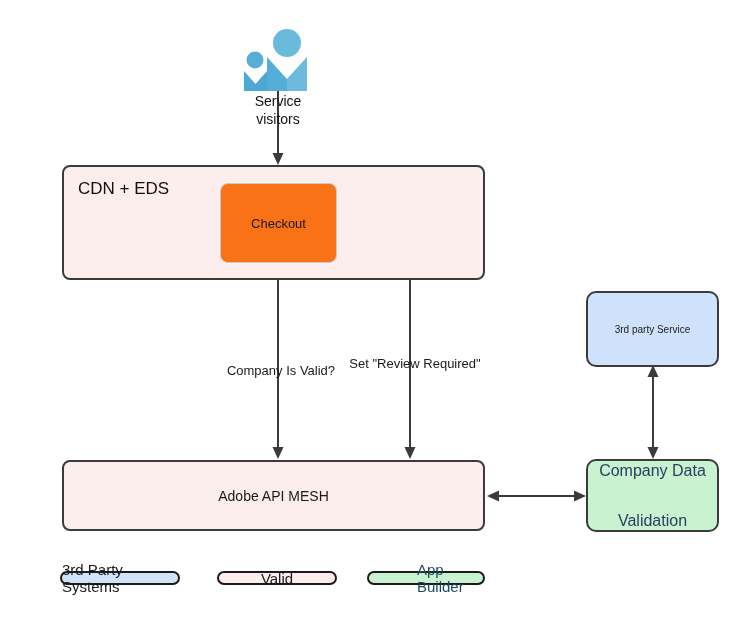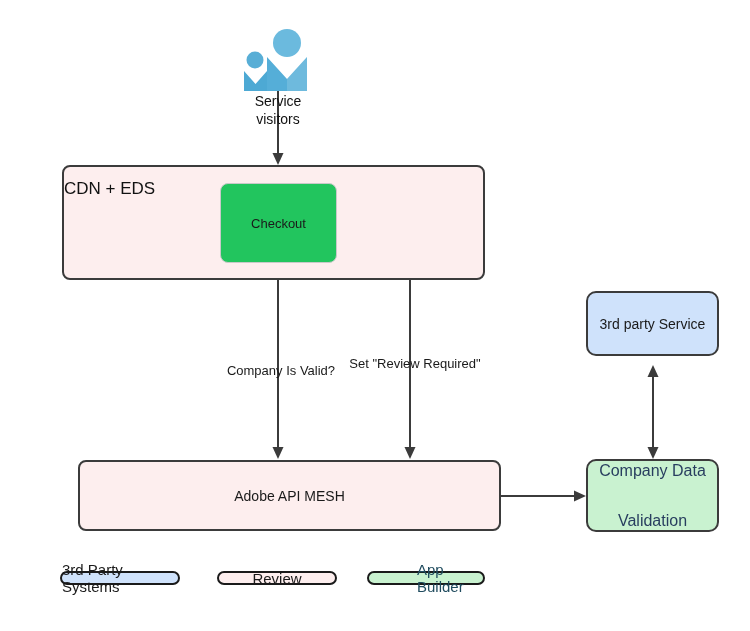--- a/index.html
+++ b/index.html
@@ -21,39 +21,38 @@
     border-radius: 8px;
     display: flex;
     align-items: center;
     justify-content: center;
   }
   .cdn {
     left: 62px; top: 165px; width: 423px; height: 115px;
     background: #fdeeee;
     align-items: flex-start; justify-content: flex-start;
   }
-  .cdn-title { padding: 12px 0 0 0; font-size: 17px; color: #111; }
+  .cdn-title { padding: 12px 0 0 14px; font-size: 17px; color: #111; }
   .checkout {
     left: 220px; top: 183px; width: 117px; height: 80px;
-    background: #22c55e;
+    background: #f97316;
     border: 1.5px solid #c9c9c9;
     border-radius: 8px;
     font-size: 13px;
   }
   .mesh {
     left: 62px; top: 460px; width: 423px; height: 71px;
     background: #fdeeee;
     font-size: 14px;
-    margin-left: 16px;
   }
   .service {
-    left: 586px; top: 291px; width: 133px; height: 65px;
+    left: 586px; top: 291px; width: 133px; height: 76px;
     background: #cfe2fb;
     border-radius: 10px;
-    font-size: 14px;
+    font-size: 10px;
   }
   .validation {
     left: 586px; top: 459px; width: 133px; height: 73px;
     background: #c9f2d0;
     border-radius: 10px;
     flex-direction: column;
     font-size: 16px;
     font-weight: 500;
     color: #283e5f;
     line-height: 21px;
@@ -169,19 +168,19 @@
 
   <div class="box validation">
     <span>Company Data</span>
     <span>Validation</span>
   </div>
 
   <div class="legend-chip legend-3p">
     <span>3rd Party Systems</span>
   </div>
   <div class="legend-chip legend-adobe">
-    <span>Review</span>
+    <span>Valid</span>
   </div>
   <div class="legend-chip legend-app">
     <span>App Builder</span>
   </div>
 
 </div>
 
 </body></html>

